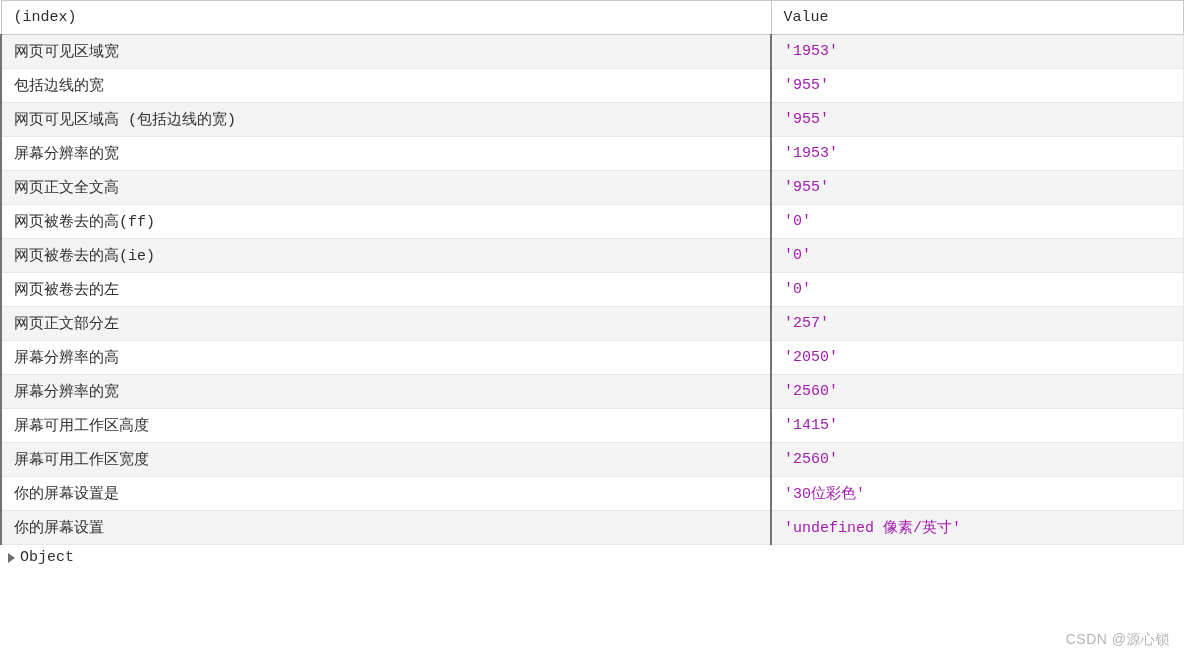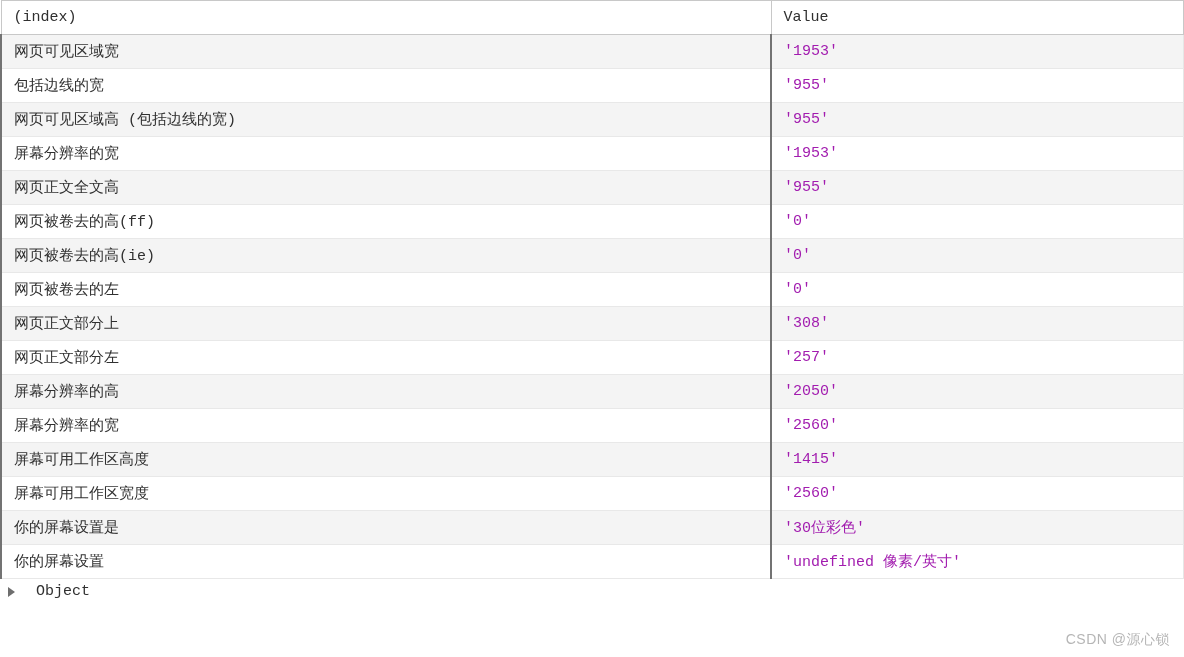--- a/index.html
+++ b/index.html
@@ -48,21 +48,21 @@
   .col-index { width: 770px; }
   .col-value { }
   .val { color: #a21caf; }
   .idx { color: #303030; }
   .object-line {
     padding: 4px 6px 4px 8px;
     font-family: Menlo, Consolas, "Courier New", monospace;
     color: #303030;
     display: flex;
     align-items: center;
-    gap: 18px;
+    gap: 2px;
   }
   .disclosure {
     display: inline-block;
     width: 0; height: 0;
     border-top: 5px solid transparent;
     border-bottom: 5px solid transparent;
     border-left: 7px solid #6e6e6e;
     margin-right: 3px;
   }
   .watermark {
@@ -117,24 +117,20 @@
       </tr>
       <tr>
         <td><span class="idx">网页被卷去的高(ie)</span></td>
         <td><span class="val">'0'</span></td>
       </tr>
       <tr>
         <td><span class="idx">网页被卷去的左</span></td>
         <td><span class="val">'0'</span></td>
       </tr>
       <tr>
-        <td><span class="idx">网页正文部分上</span></td>
-        <td><span class="val">'308'</span></td>
-      </tr>
-      <tr>
         <td><span class="idx">网页正文部分左</span></td>
         <td><span class="val">'257'</span></td>
       </tr>
       <tr>
         <td><span class="idx">屏幕分辨率的高</span></td>
         <td><span class="val">'2050'</span></td>
       </tr>
       <tr>
         <td><span class="idx">屏幕分辨率的宽</span></td>
         <td><span class="val">'2560'</span></td>

